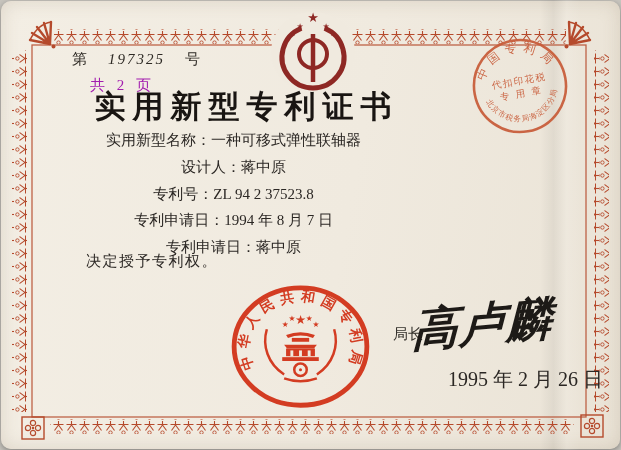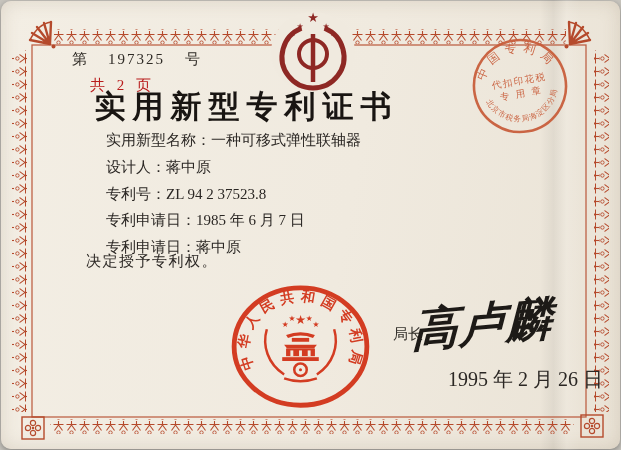--- a/index.html
+++ b/index.html
@@ -8,27 +8,27 @@
   .paper{position:absolute;left:1px;top:1px;right:1px;bottom:1px;border-radius:10px;
          background:linear-gradient(100deg,#f3eee4 0%,#f0eadf 55%,#eae3d6 100%);
          box-shadow:inset 0 0 18px rgba(120,100,70,.18), 0 2px 6px rgba(0,0,0,.35);}
   .crease{position:absolute;left:540px;top:0;width:40px;height:450px;
           background:linear-gradient(90deg,rgba(0,0,0,0),rgba(0,0,0,.05),rgba(255,255,255,.12),rgba(0,0,0,0));}
   svg.frame{position:absolute;left:0;top:0;}
   .emblem{position:absolute;left:270px;top:8px;}
   .stamp{position:absolute;left:470px;top:36px;transform:rotate(-10deg);opacity:.92;}
   .seal{position:absolute;left:228px;top:285px;opacity:.95;}
   .serial-line{position:absolute;left:72px;top:50px;font-size:15px;color:#2e2a25;letter-spacing:1px;}
-  .serial-line .num{margin:16px 20px;letter-spacing:2px;}
-  .pages-line{position:absolute;left:90px;top:76px;font-size:15px;color:#b91c1c;letter-spacing:4px;}
+  .serial-line .num{margin:16px 20px;letter-spacing:2px;font-style:italic;}
+  .pages-line{position:absolute;left:90px;top:76px;font-size:15px;color:#a21caf;letter-spacing:4px;}
   .title{position:absolute;left:0;top:86px;width:493px;text-align:center;
          font-size:31px;font-weight:bold;color:#191512;letter-spacing:7px;
          font-family:"DejaVu Serif","Liberation Serif",serif;}
   .fields{position:absolute;left:106px;top:127px;font-size:15px;color:#2b2724;}
-  .fields .row{height:26.8px;line-height:26.8px;white-space:nowrap;}
+  .fields .row{height:26.8px;line-height:26.8px;white-space:nowrap;text-align:center;}
   .statement{position:absolute;left:86px;top:248px;width:470px;font-size:15px;color:#2b2724;line-height:26.5px;}
   .statement .l1{padding-left:27px;letter-spacing:1.5px;white-space:nowrap;}
   .statement .l2{letter-spacing:1.5px;}
   .sig-label{position:absolute;left:393px;top:325px;font-size:15px;color:#33302b;}
   .sig-name{position:absolute;left:412px;top:294px;font-size:46px;font-weight:bold;font-style:italic;
             color:#1d1a17;transform:rotate(-5deg) skewX(-6deg);letter-spacing:1px;white-space:nowrap;
             font-family:"DejaVu Serif","Liberation Serif",serif;}
   .date-line{position:absolute;left:448px;top:366px;font-size:20px;color:#2b2724;white-space:nowrap;}
 </style>
 </head>
@@ -116,21 +116,21 @@
 
   <div class="serial-line"><span>第</span><span class="num">197325</span><span>号</span></div>
   <div class="pages-line">共 2 页</div>
 
   <div class="title">实用新型专利证书</div>
 
   <div class="fields">
     <div class="row"><span>实用新型名称：</span><span>一种可移式弹性联轴器</span></div>
     <div class="row"><span>设计人：</span><span>蒋中原</span></div>
     <div class="row"><span>专利号：</span><span>ZL 94 2 37523.8</span></div>
-    <div class="row"><span>专利申请日：</span><span>1985 年 6 月 7 日</span></div>
+    <div class="row"><span>专利申请日：</span><span>1994 年 8 月 7 日</span></div>
     <div class="row"><span>专利申请日：</span><span>蒋中原</span></div>
   </div>
 
   <div class="statement">
     <div class="l2">决定授予专利权。</div>
   </div>
 
   <svg class="seal" width="145" height="127" viewBox="0 0 150 132">
     <defs>
       <path id="sealArc" d="M30.8,91 A54,47 0 1 1 119.2,91"></path>

